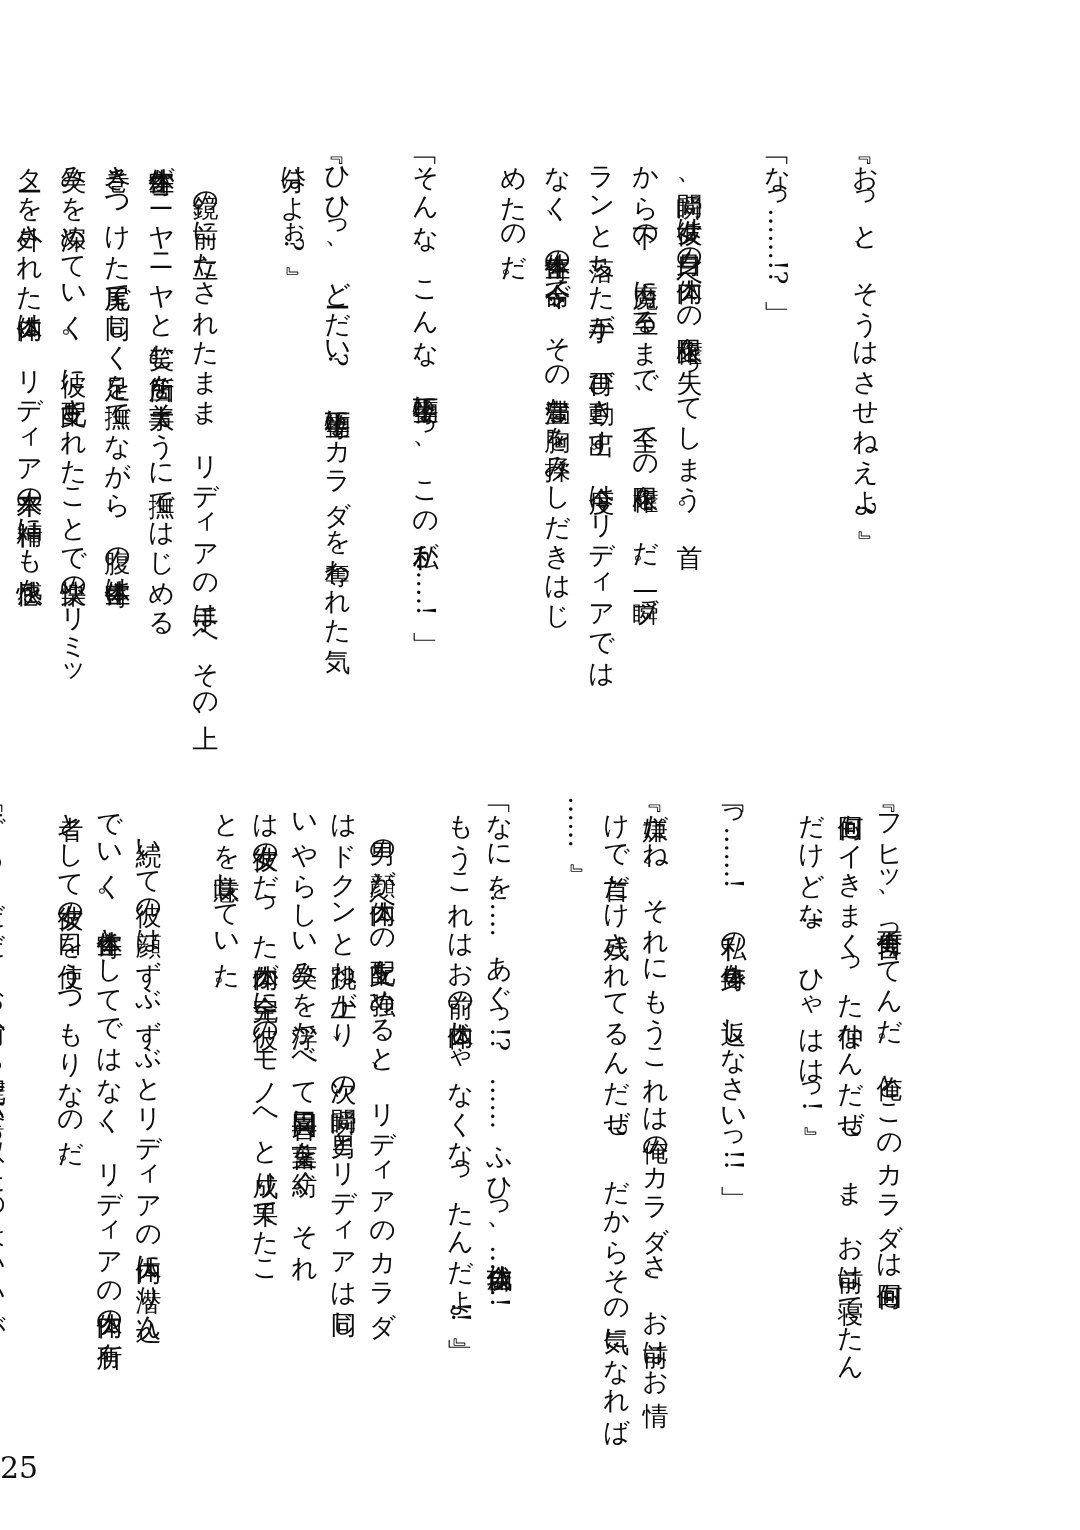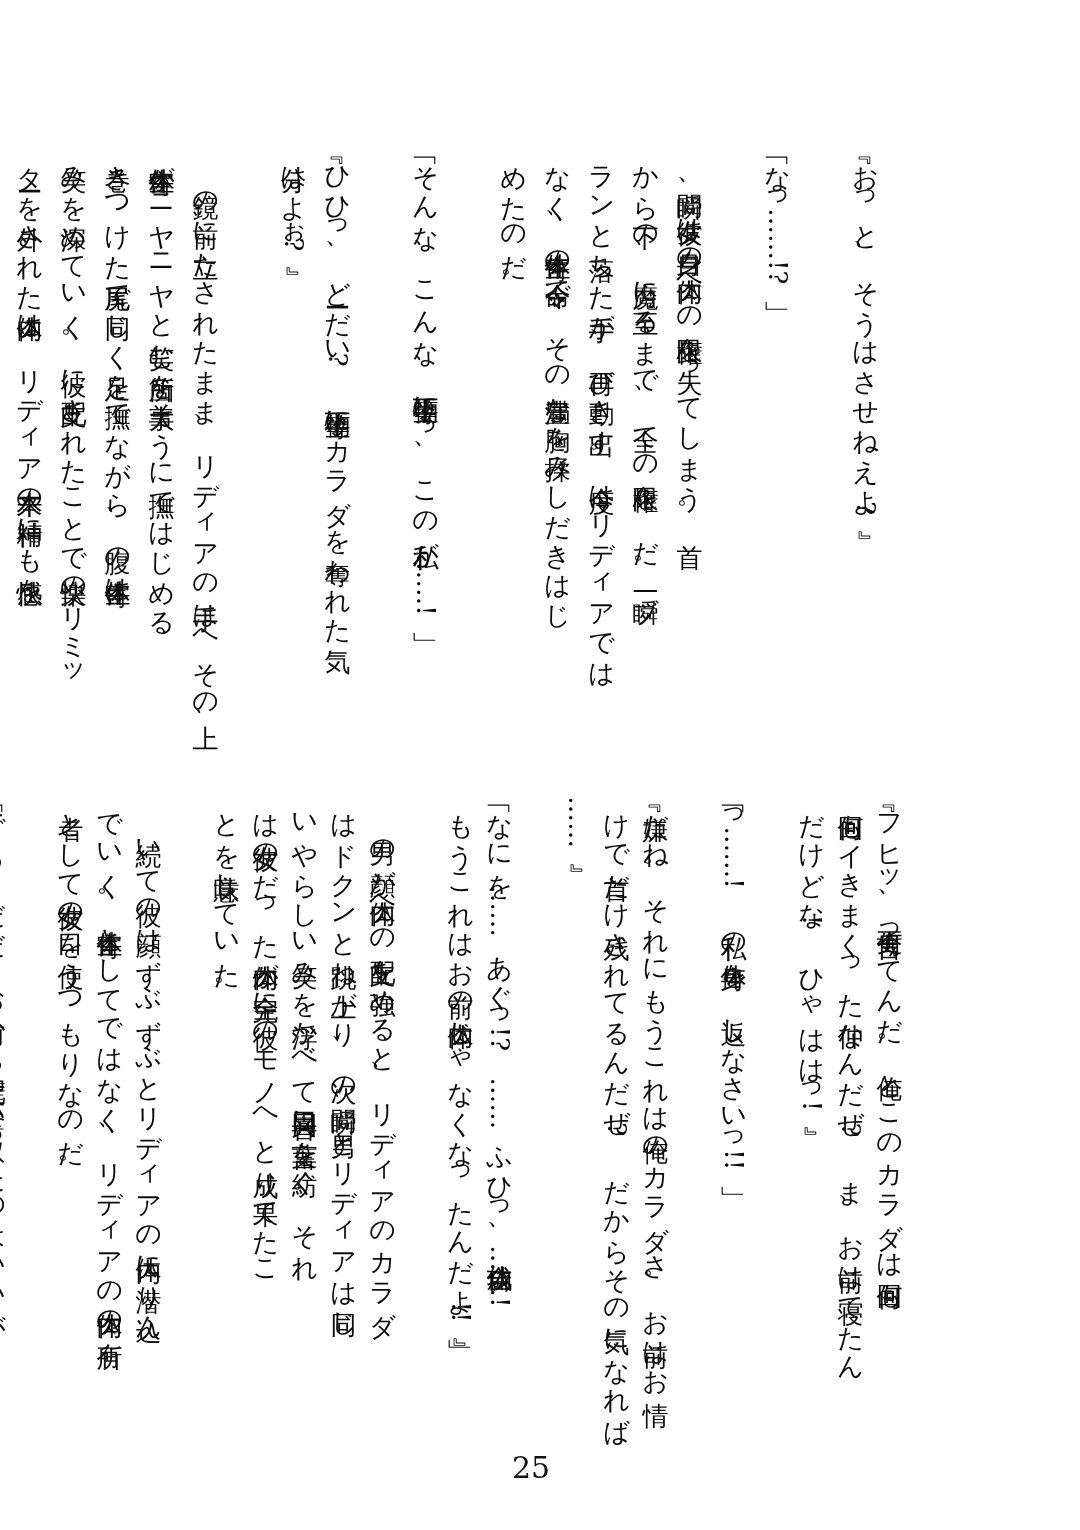--- a/index.html
+++ b/index.html
@@ -39,21 +39,21 @@
     right: 132px;
     width: 805px;
     height: 656px;
     line-height: 39px;
   }
   .page-number {
     position: absolute;
     top: 1450px;
     left: 0;
     width: 1062px;
-    text-align: center;
+    text-align: left;
     font-size: 30px;
     color: #111111;
   }
 </style>
 </head>
 <body>
 
 <div>
 
   <section class="text-block block-top">

